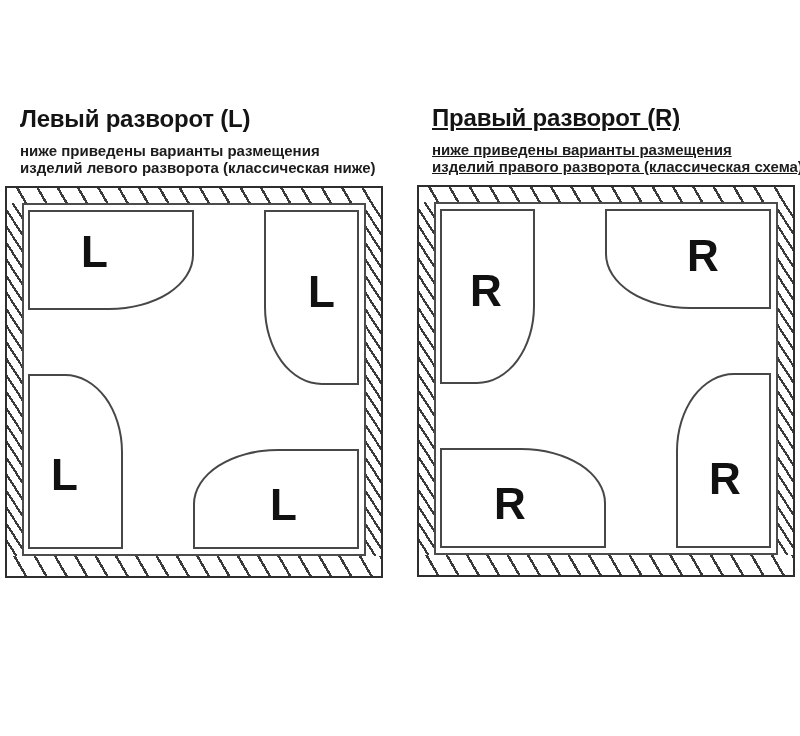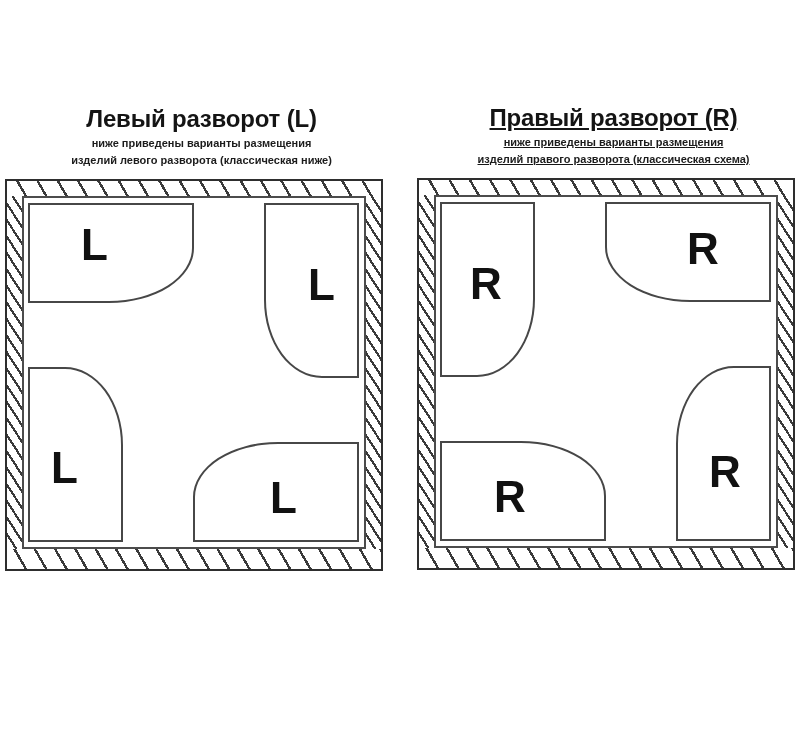--- a/index.html
+++ b/index.html
@@ -10,35 +10,34 @@
   body {
     width: 800px;
     height: 736px;
     position: relative;
     overflow: hidden;
     font-family: "Liberation Sans", "DejaVu Sans", sans-serif;
     color: #161616;
   }
   .panel {
     position: absolute;
-    width: 378px;
-    text-align: center;
+    width: 430px;
   }
   .panel-title {
     margin: 0 0 1px 15px;
     font-size: 24px;
     line-height: 30px;
     font-weight: 700;
     letter-spacing: -0.2px;
     color: #141414;
     white-space: nowrap;
   }
   .panel-sub {
-    margin: 1px 0 0 15px;
-    font-size: 11px;
+    margin: 8px 0 0 15px;
+    font-size: 15px;
     line-height: 17px;
     font-weight: 700;
     color: #1c1c1c;
     white-space: nowrap;
   }
   
   .room {
     position: relative;
     margin-top: 10px;
     width: 378px;

